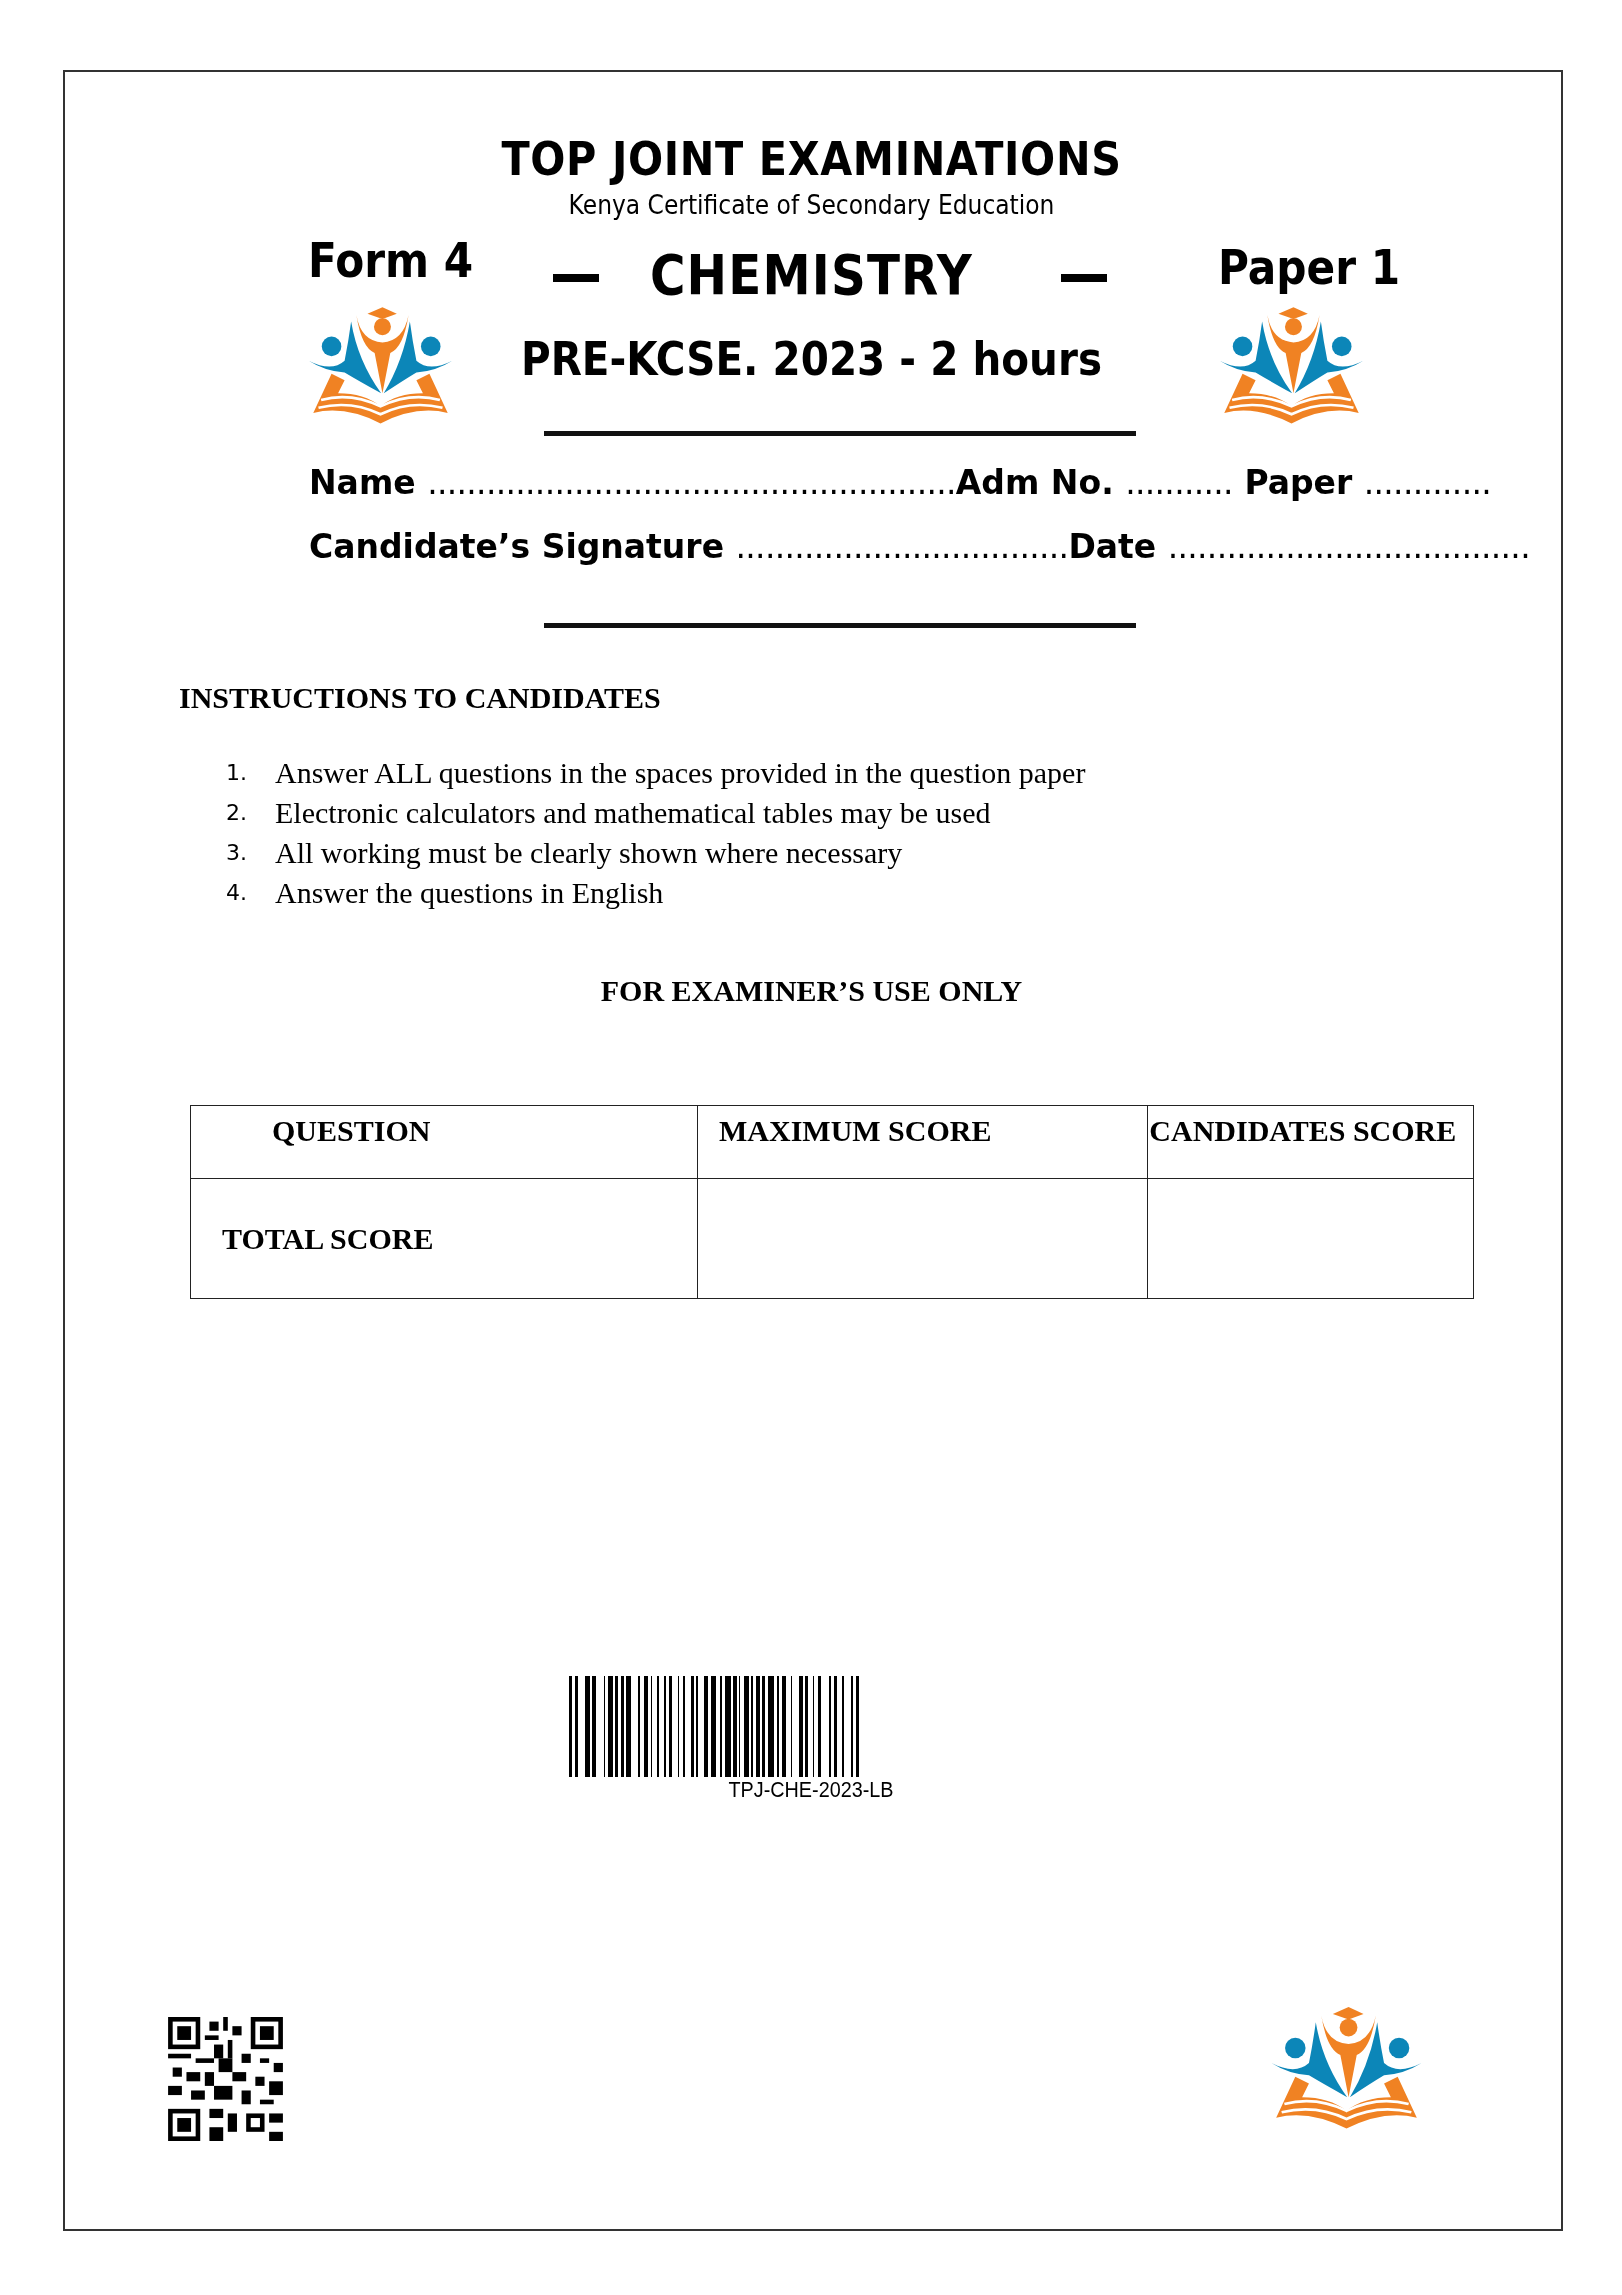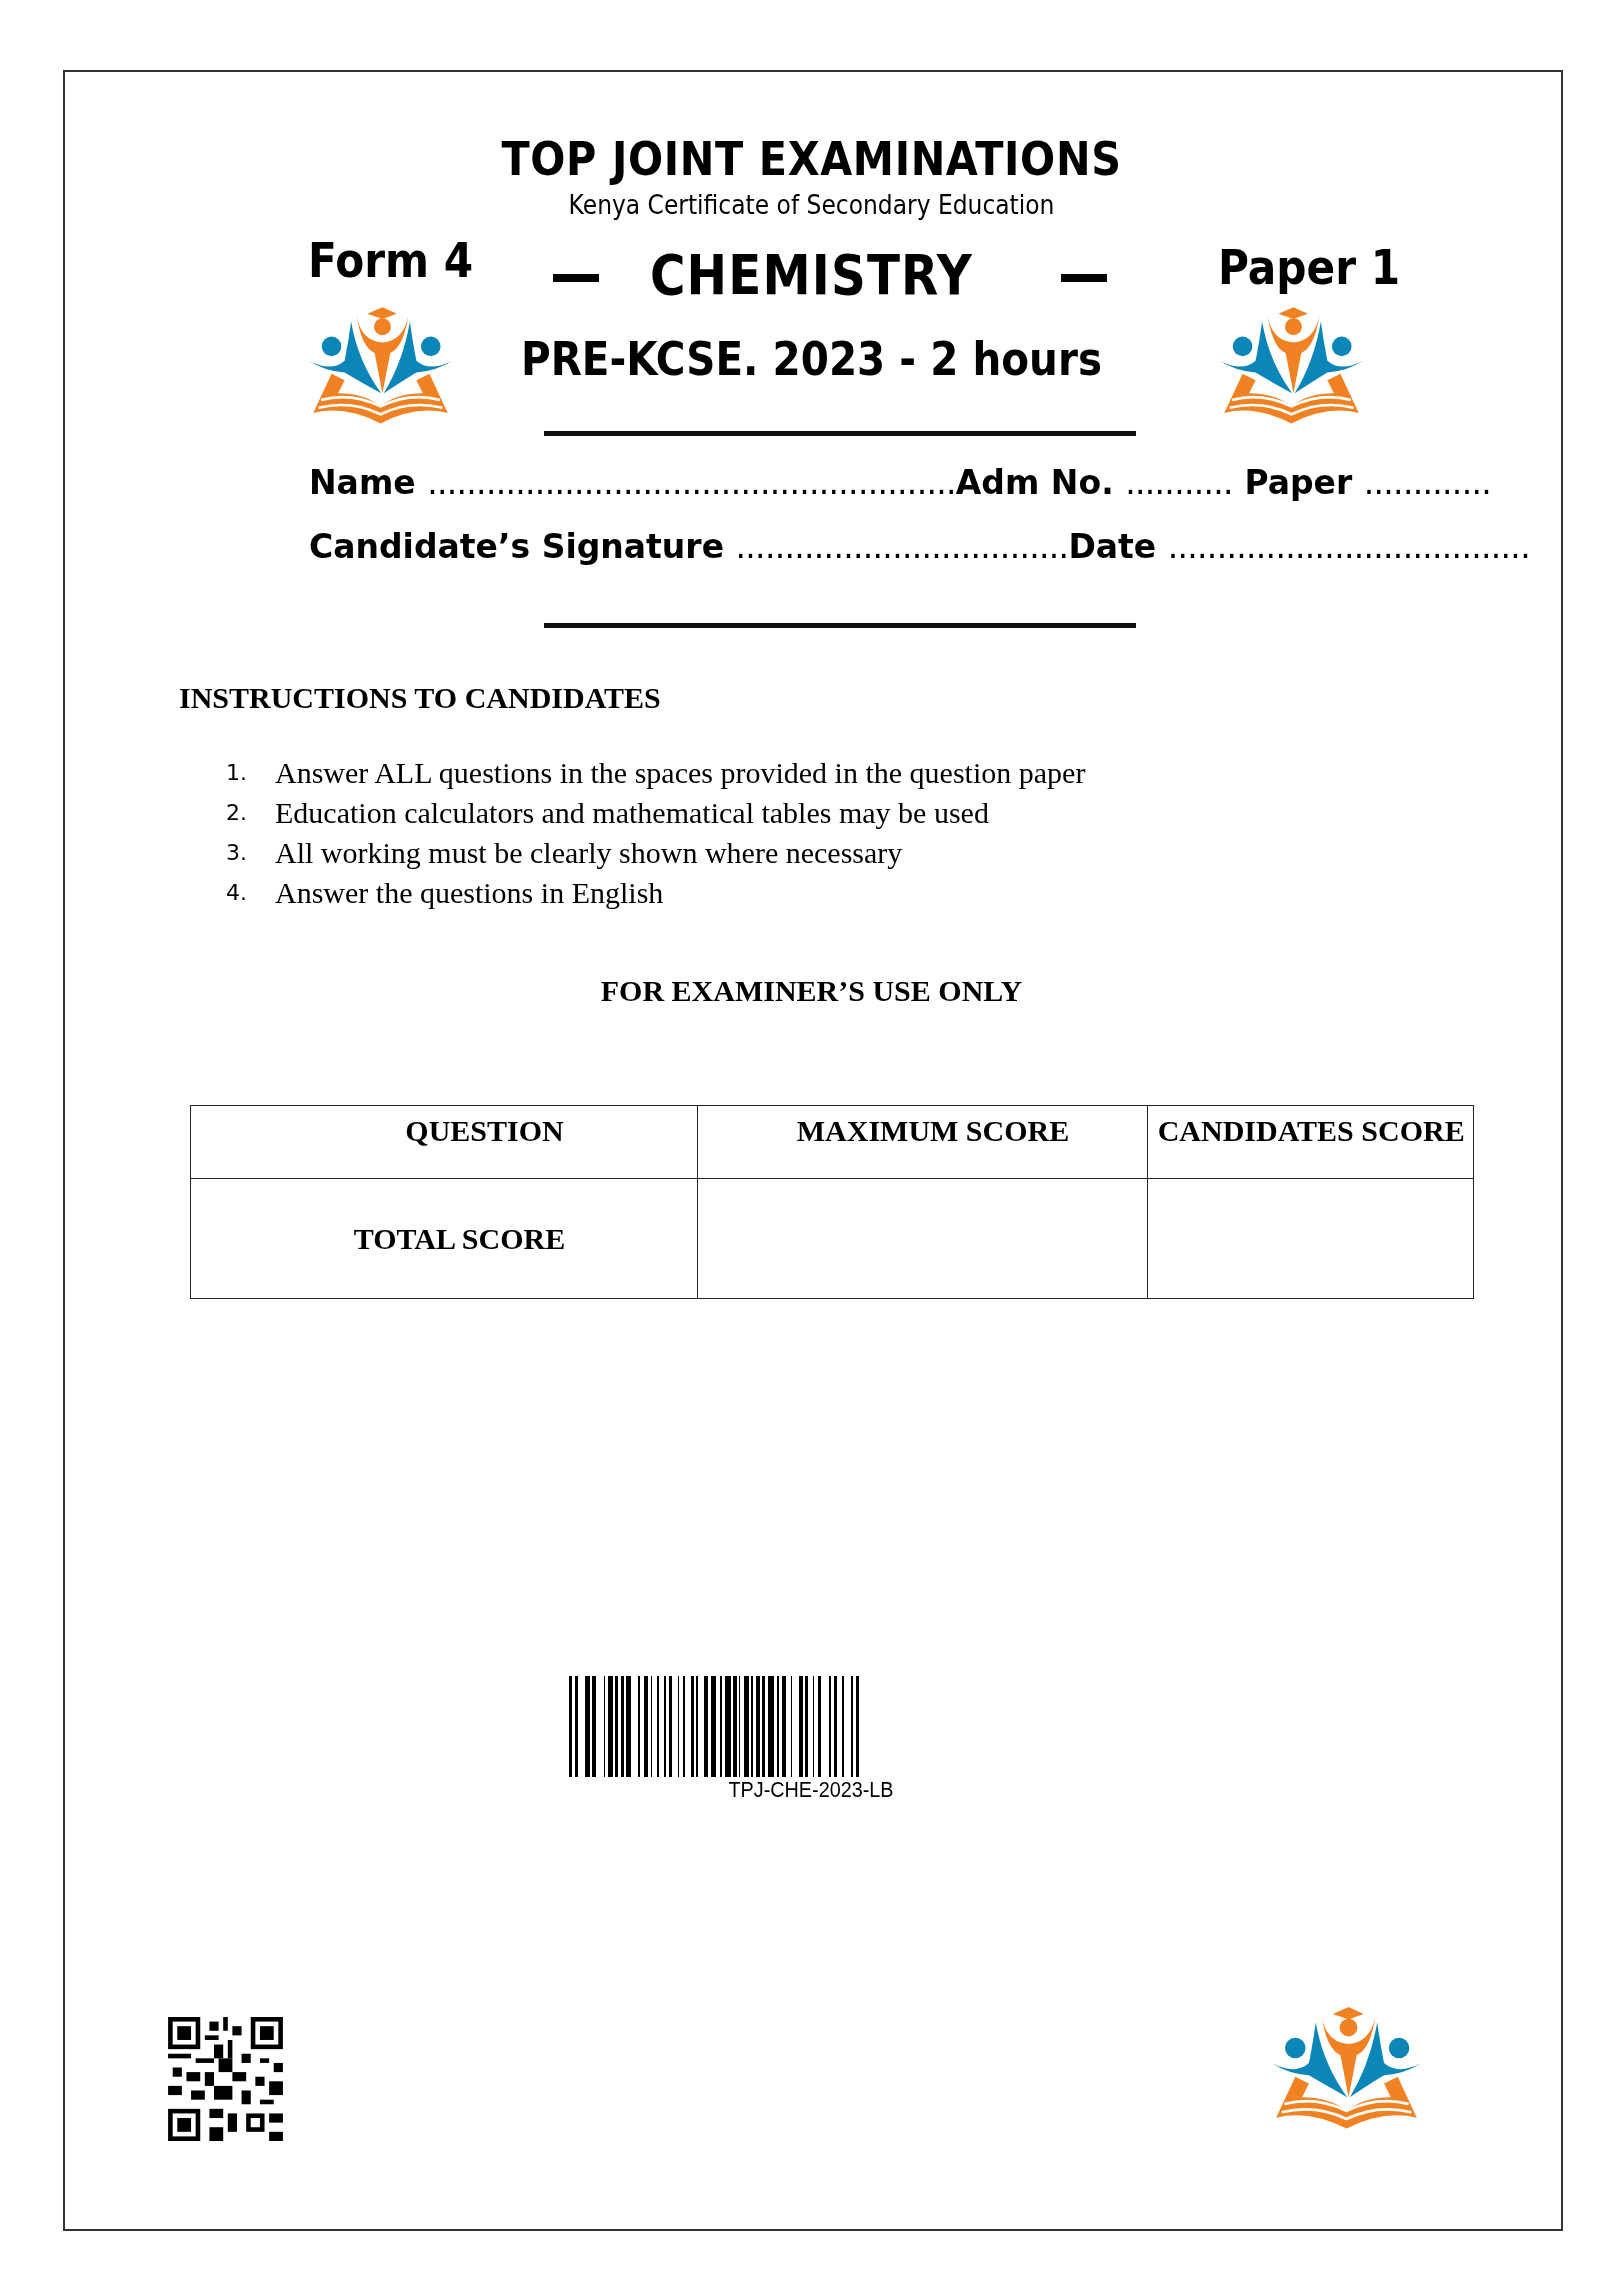--- a/index.html
+++ b/index.html
@@ -18,21 +18,21 @@
   .rule { left: 544px; width: 592px; height: 5.2px; background: #111; }
   .field-row { left: 309px; width: 1119px; font-size: 33px; font-weight: 600; display: flex; justify-content: space-between; transform-origin: left; }
   .field-row span { white-space: nowrap; }
   .dots { font-weight: 400; letter-spacing: -0.7px; }
   .instr-head { left: 179px; top: 681px; font-size: 30px; font-weight: 700; }
   .instr-list { left: 226px; top: 753px; font-size: 30px; line-height: 40px; margin: 0; padding: 0; list-style: none; }
   .instr-list li { display: flex; }
   .instr-list .num { width 49px; min-width: 49px; font-family: "DejaVu Sans", sans-serif; font-size: 22px; line-height: 40px; }
   .examiner { left: 0; width: 1623px; text-align: center; top: 974px; font-size: 30px; font-weight: 700; }
   table.score { position: absolute; left: 190px; top: 1105px; width: 1284px; border-collapse: collapse; }
-  table.score td { border: 1.3px solid #222; vertical-align: top; font-family: "Liberation Serif", serif; font-size: 30px; font-weight: 700; padding: 0; text-align: center; }
+  table.score td { border: 1.3px solid #222; vertical-align: top; font-family: "Liberation Serif", serif; font-size: 30px; font-weight: 700; padding: 0; }
   .barcode { left: 569px; top: 1676px; width: 484px; height: 101px; display: flex; align-items: stretch; }
   .barcode i { display: block; background: #000; height: 100%; }
   .barcode-text { left: 569px; width: 484px; text-align: center; top: 1777px; font-family: "Liberation Sans", sans-serif; font-size: 22px; transform: scaleX(0.9); }
   .qr { left: 168px; top: 2017px; width: 115px; height: 124px; }
 </style>
 </head>
 <body>
 
 <div class="frame"></div>
 
@@ -85,21 +85,21 @@
 <div class="abs rule" style="top:623px"></div>
 
 <div class="abs instr-head serif">INSTRUCTIONS TO CANDIDATES</div>
 <ol class="abs instr-list serif">
   <li>
       <span class="num">1.</span>
       <span>Answer ALL questions in the spaces provided in the question paper</span>
     </li>
   <li>
       <span class="num">2.</span>
-      <span>Education calculators and mathematical tables may be used</span>
+      <span>Electronic calculators and mathematical tables may be used</span>
     </li>
   <li>
       <span class="num">3.</span>
       <span>All working must be clearly shown where necessary</span>
     </li>
   <li>
       <span class="num">4.</span>
       <span>Answer the questions in English</span>
     </li>
 </ol>

